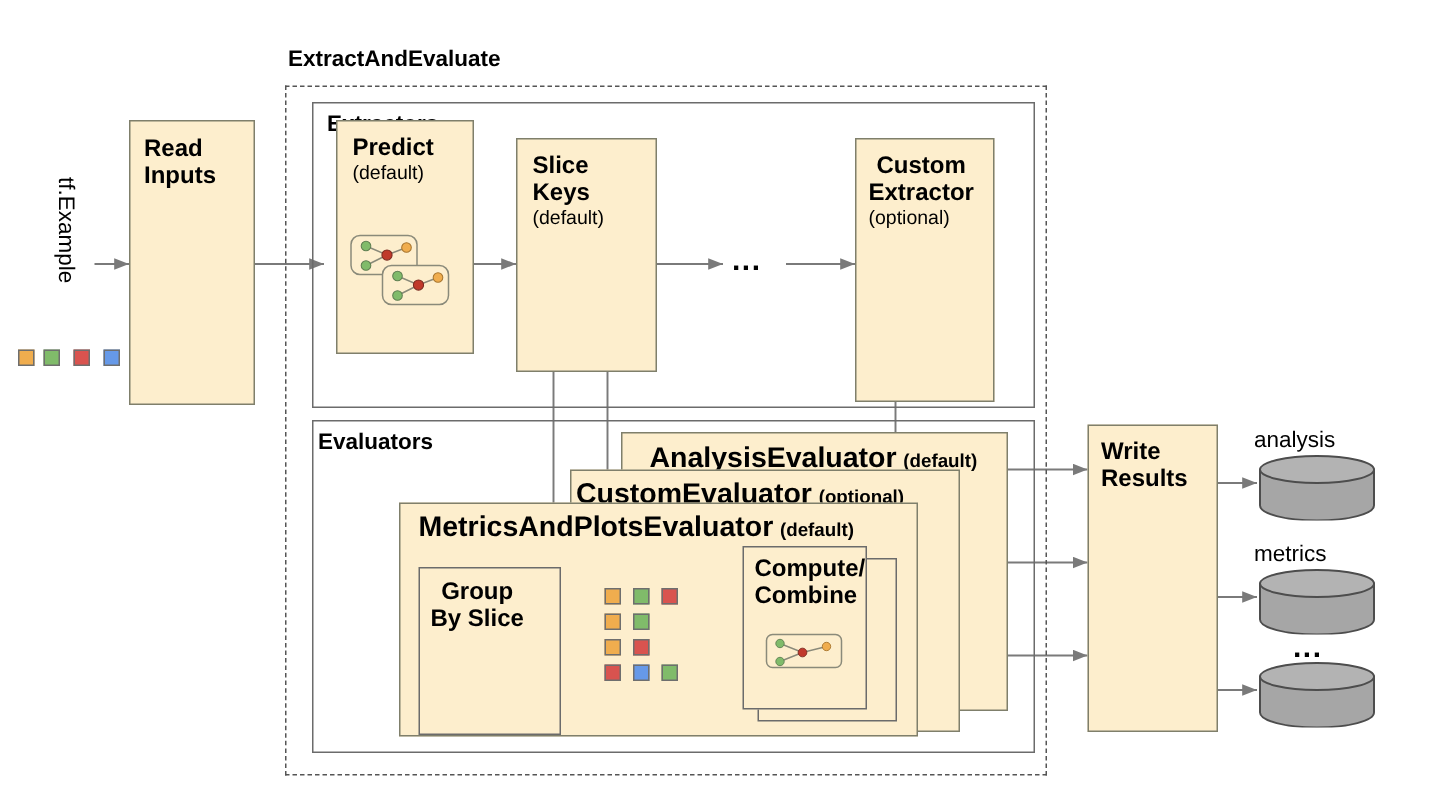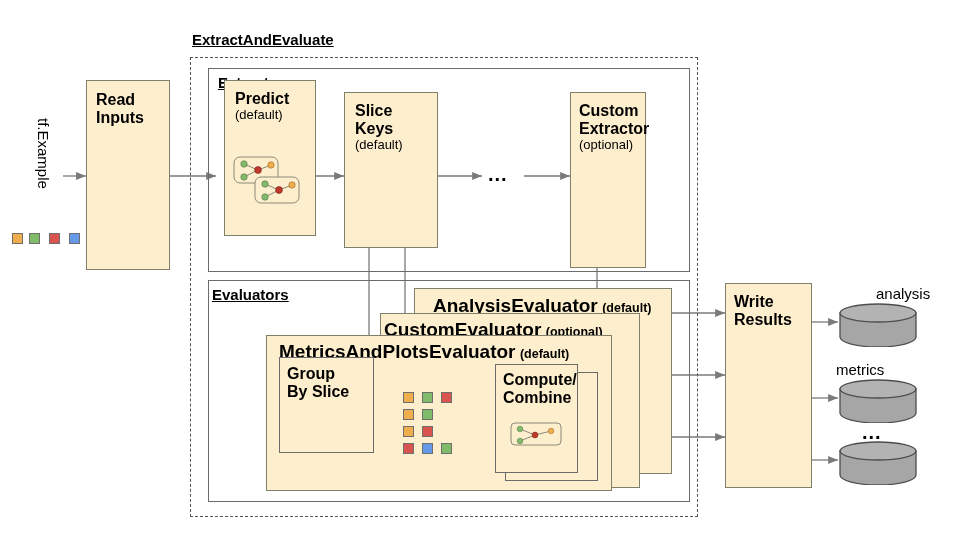--- a/index.html
+++ b/index.html
@@ -27,21 +27,21 @@
   }
   .dashed {
     background: transparent;
     border: 1.5px dashed #555555;
   }
 
   .lbl { position:absolute; color:#000; white-space:nowrap; }
 
   
   .grp-title {
-    font-size: 15px; font-weight: bold; color:#000;text-decoration:underline;
+    font-size: 15px; font-weight: bold; color:#000;
   }
 
   
   .boxtitle { font-size: 16px; font-weight: bold; line-height: 1.12; }
   .boxsub   { font-size: 13px; font-weight: normal; line-height: 1.12; }
 
   .stack-title { font-size: 19px; font-weight: bold; }
   .stack-sub   { font-size: 12.5px; font-weight: bold; }
 
   
@@ -153,21 +153,21 @@
   </div>
 
   <div class="abs tan" style="left:344px; top:92px; width:94px; height:156px;">
     <div class="lbl boxtitle" style="left:10px; top:9px; white-space:pre-line;">Slice
 Keys</div>
     <div class="lbl boxsub" style="left:10px; top:45px;">(default)</div>
   </div>
 
   <div class="ell" style="left:488px; top:163px;">...</div>
 
-  <div class="abs tan" style="left:570px; top:92px; width:76px; height:176px;">
+  <div class="abs tan" style="left:570px; top:92px; width:93px; height:176px;text-align:center;">
     <div class="lbl boxtitle" style="left:8px; top:9px; white-space:pre-line;">Custom
 Extractor</div>
     <div class="lbl boxsub" style="left:8px; top:45px;">(optional)</div>
   </div>
 
   <div class="abs plain" style="left:208px; top:280px; width:482px; height:222px;"></div>
   <div class="lbl grp-title" style="left:212px; top:286px;">Evaluators</div>
 
   <div class="abs tan" style="left:414px; top:288px; width:258px; height:186px;">
     <div class="lbl" style="left:18px; top:6px;">
@@ -182,21 +182,21 @@
       <span class="stack-sub">(optional)</span>
     </div>
   </div>
 
   <div class="abs tan" style="left:266px; top:335px; width:346px; height:156px;padding-left:20px;">
     <div class="lbl" style="left:12px; top:5px;">
       <span class="stack-title">MetricsAndPlotsEvaluator</span>
       <span class="stack-sub">(default)</span>
     </div>
 
-    <div class="abs plain" style="left:12px; top:21px; width:95px; height:96px; background:#fdeecd;">
+    <div class="abs plain" style="left:12px; top:42px; width:95px; height:112px; background:#fdeecd;text-align:center;">
       <div class="lbl boxtitle" style="left:7px; top:7px; white-space:pre-line;">Group
 By Slice</div>
     </div>
 
     <div class="abs" style="left:136px; top:56px; width:66px; height:70px;">
       <span class="chip" style="left:0;  top:0;  background:#f0ad4e;"></span>
       <span class="chip" style="left:19px;top:0;  background:#80bb6a;"></span>
       <span class="chip" style="left:38px;top:0;  background:#d9534f;"></span>
 
       <span class="chip" style="left:0;  top:17px; background:#f0ad4e;"></span>
@@ -224,21 +224,21 @@
         <circle cx="41" cy="10" r="2.8" fill="#f0ad4e" stroke="#a8762f" stroke-width="0.6"></circle>
       </svg>
     </div>
   </div>
 
   <div class="abs tan" style="left:725px; top:283px; width:87px; height:205px;">
     <div class="lbl boxtitle" style="left:8px; top:9px; white-space:pre-line;">Write
 Results</div>
   </div>
 
-  <div class="cyl-label abs" style="left:836px; top:285px;margin-left:40px;">analysis</div>
+  <div class="cyl-label abs" style="left:836px; top:285px;">analysis</div>
   <svg class="abs" style="left:838px; top:303px; width:80px; height:44px;" viewBox="0 0 80 44">
     <path d="M2,10 L2,34 A38,10 0 0 0 78,34 L78,10 Z" fill="#a6a6a6" stroke="#4d4d4d" stroke-width="1.3"></path>
     <ellipse cx="40" cy="10" rx="38" ry="9" fill="#b3b3b3" stroke="#4d4d4d" stroke-width="1.3"></ellipse>
   </svg>
 
   <div class="cyl-label abs" style="left:836px; top:361px;">metrics</div>
   <svg class="abs" style="left:838px; top:379px; width:80px; height:44px;" viewBox="0 0 80 44">
     <path d="M2,10 L2,34 A38,10 0 0 0 78,34 L78,10 Z" fill="#a6a6a6" stroke="#4d4d4d" stroke-width="1.3"></path>
     <ellipse cx="40" cy="10" rx="38" ry="9" fill="#b3b3b3" stroke="#4d4d4d" stroke-width="1.3"></ellipse>
   </svg>

